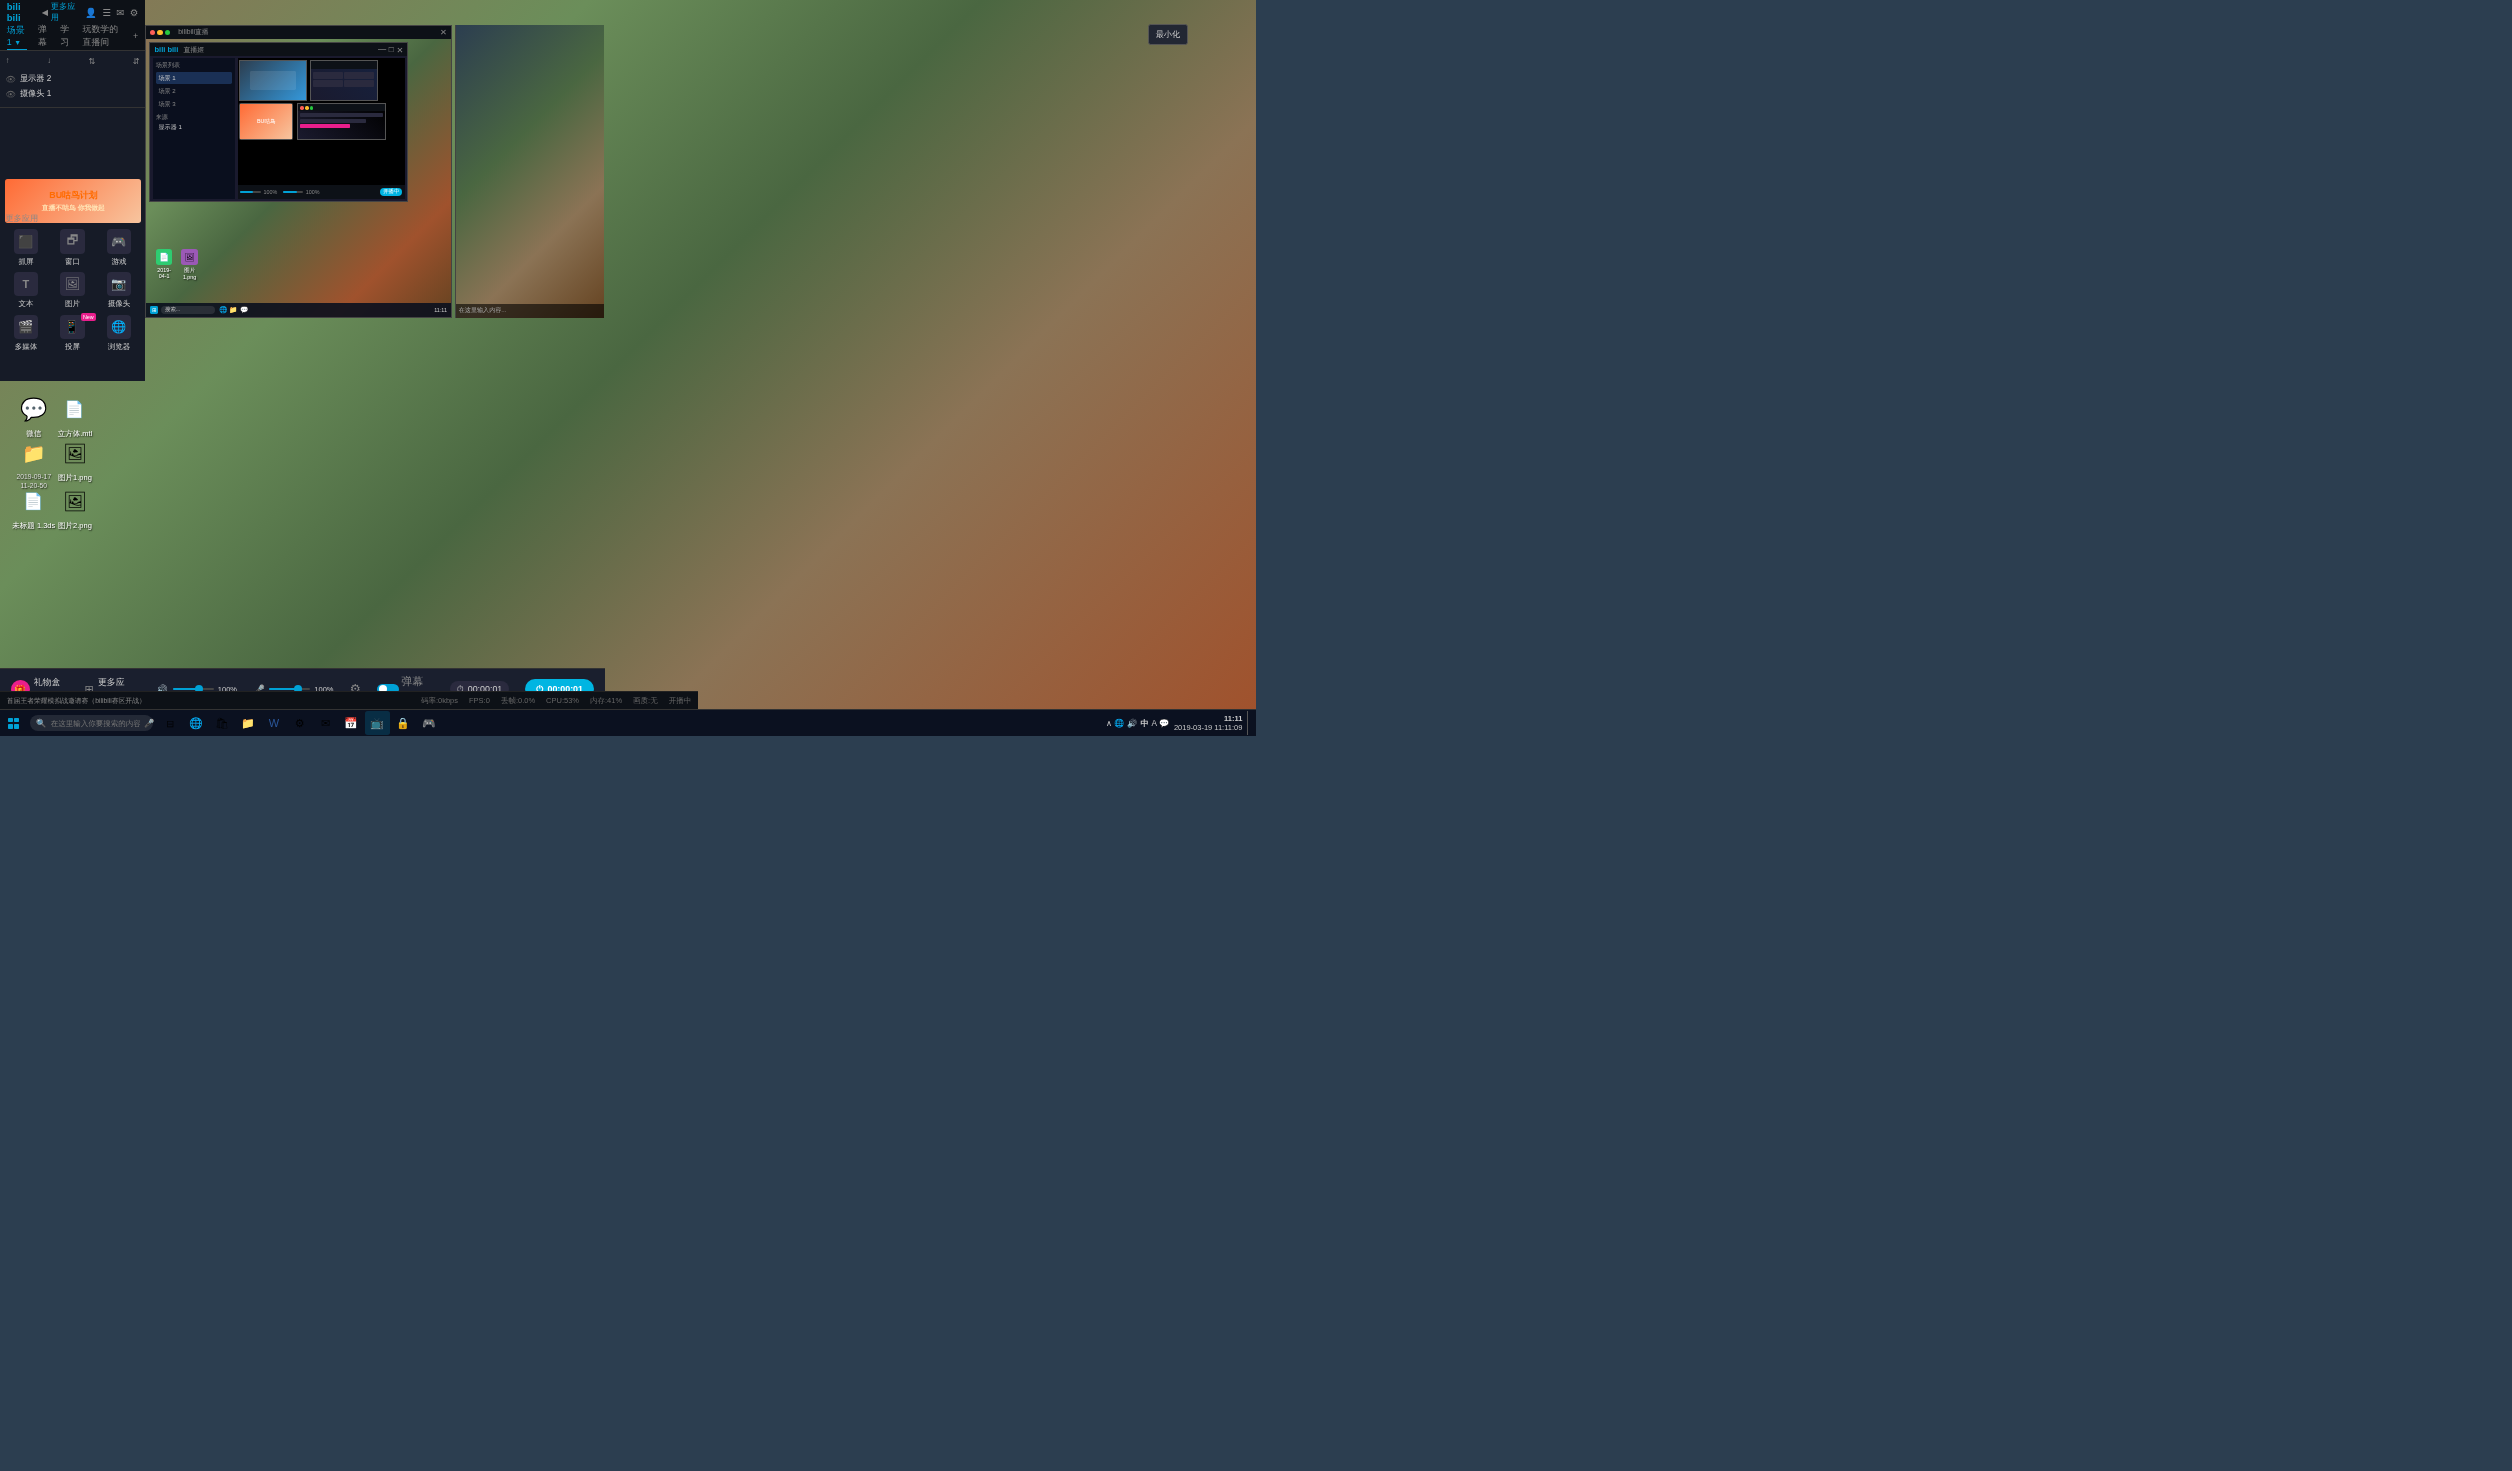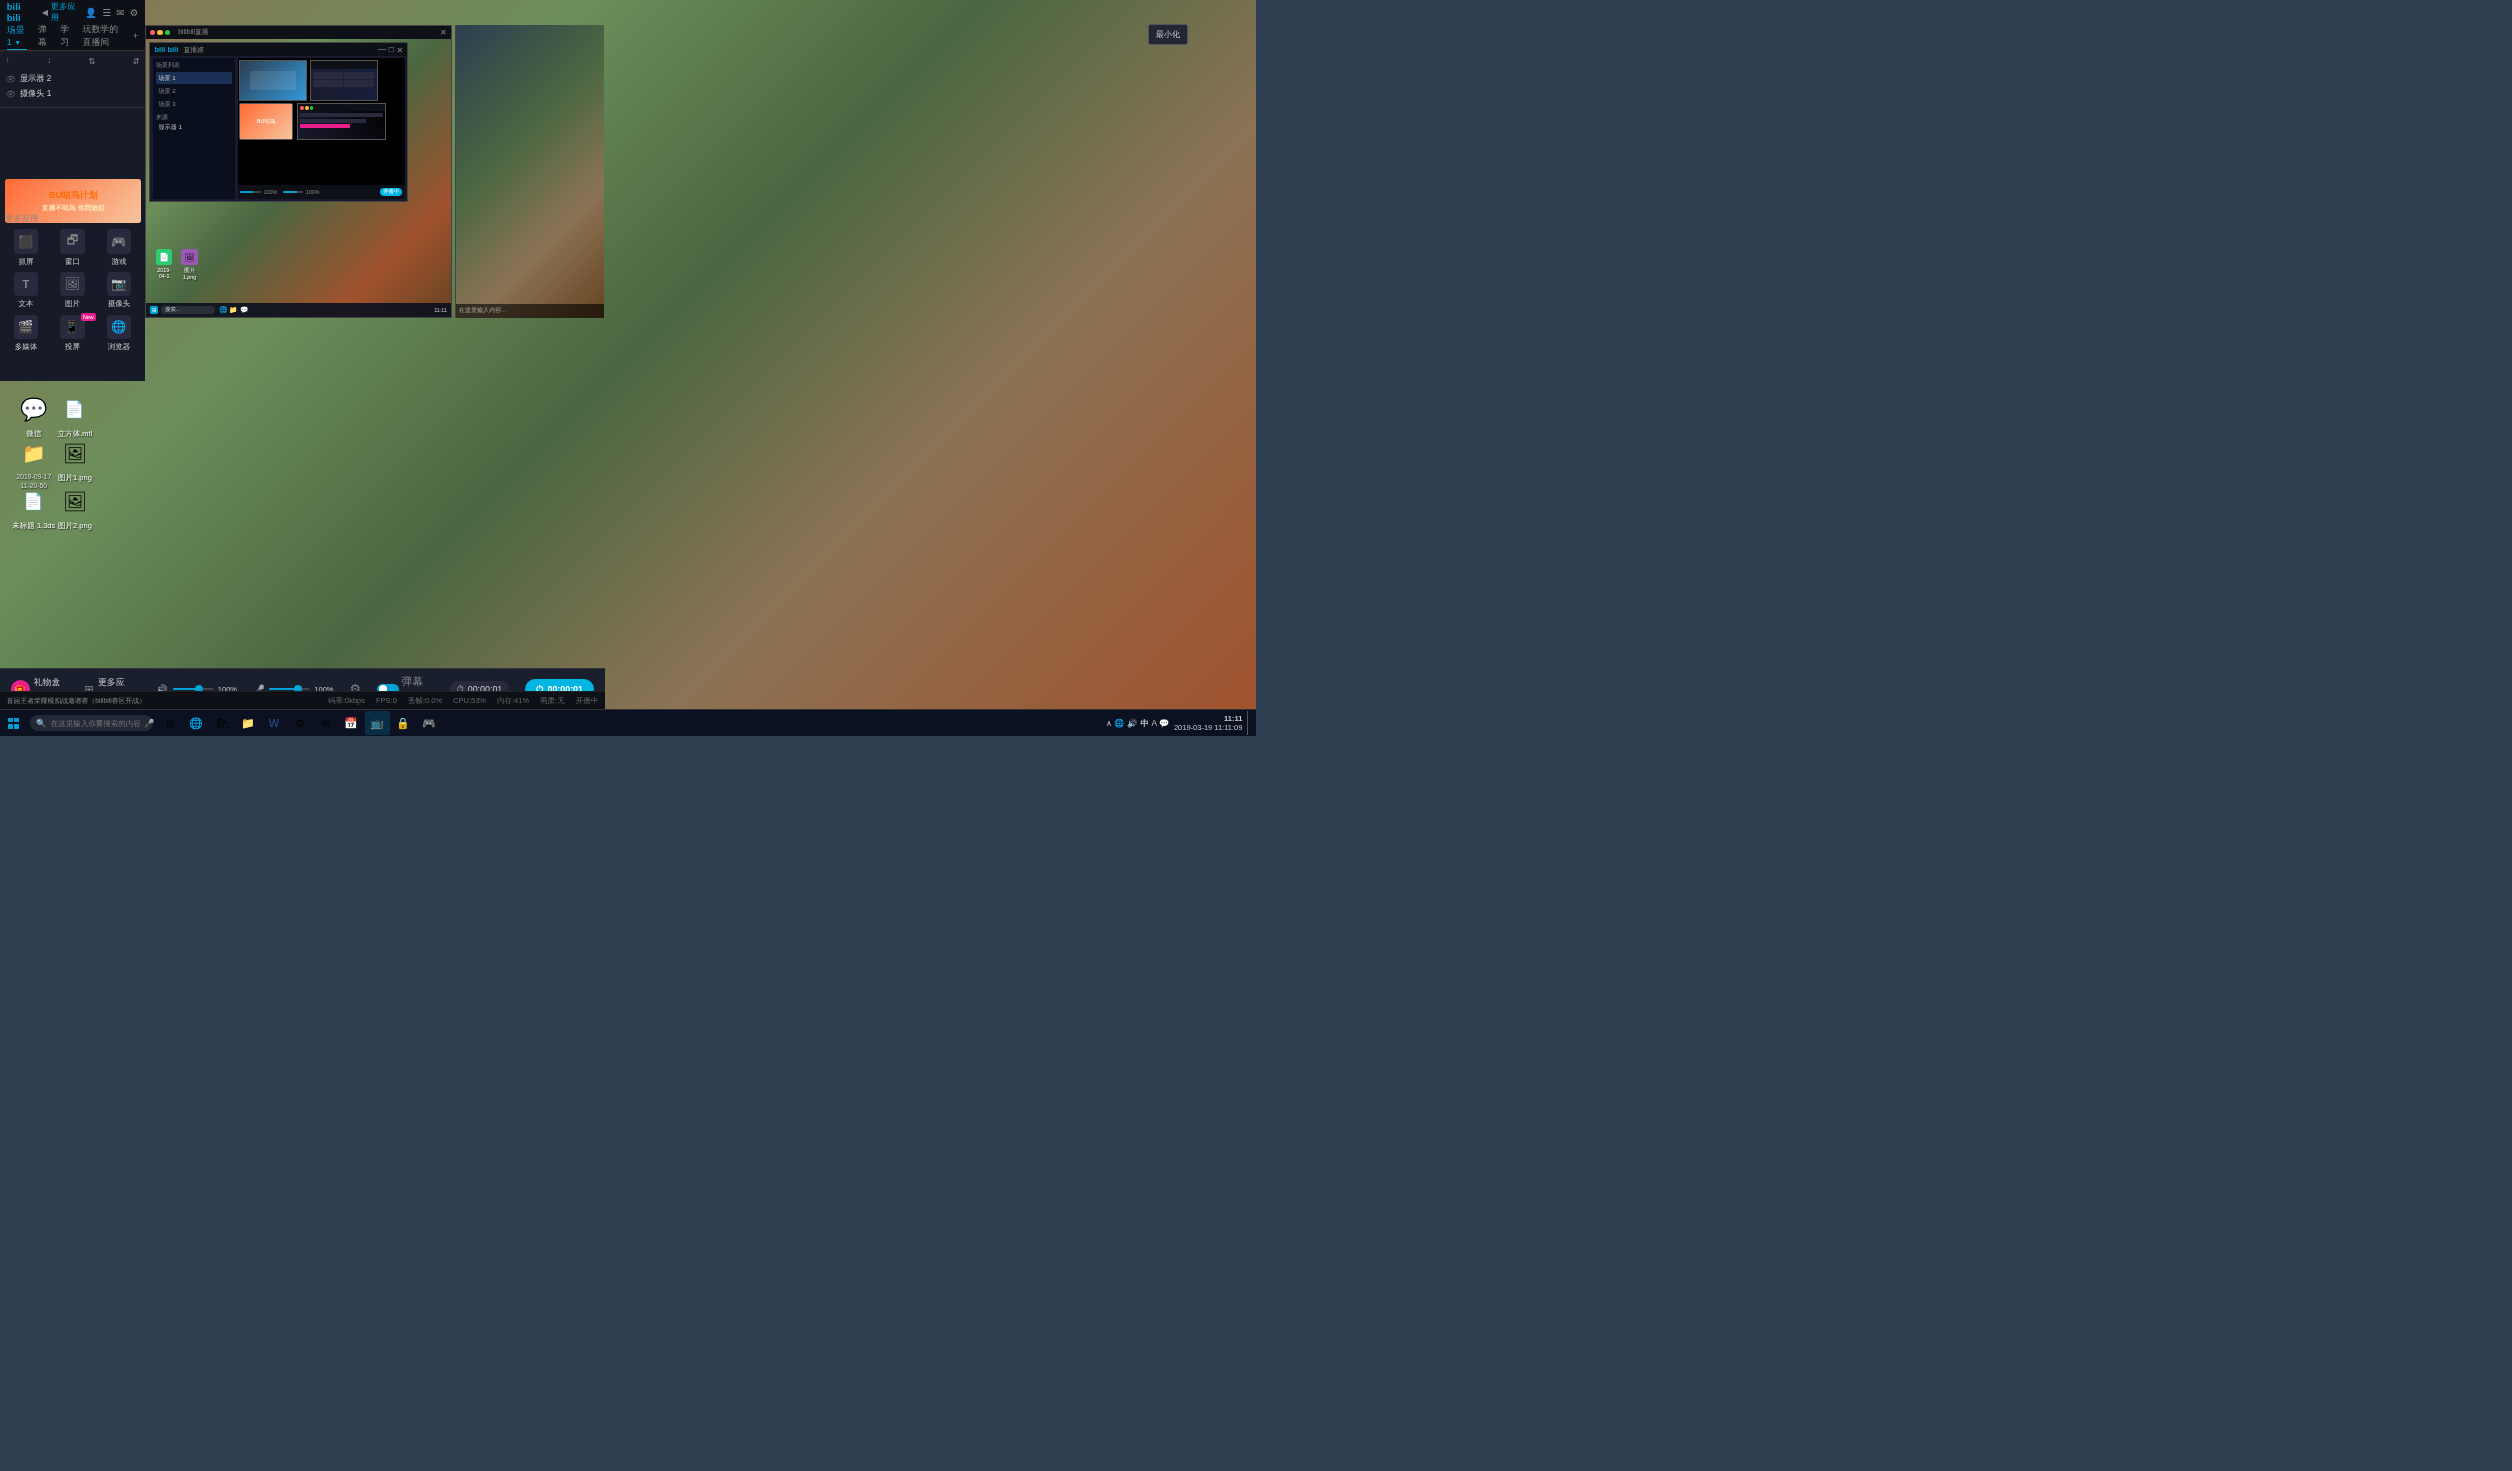--- a/index.html
+++ b/index.html
@@ -755,21 +755,21 @@
     <span>⏱</span>
     <span>00:00:01</span>
   </div>
 
   <div class="go-live-btn">
     <span>⏻</span>
     <span>00:00:01</span>
   </div>
 </div>
 
-<div class="status-bar" style="bottom:27px; top:auto; height:17.7px; width:605px;">
+<div class="status-bar" style="bottom:27px; top:auto; height:17.7px; width:698px;">
   <span style="font-size:6.8px; color:#888;">首届王者荣耀模拟战邀请赛（bilibili赛区开战）</span>
   <span style="margin-left:auto;">码率:0kbps</span>
   <span>FPS:0</span>
   <span>丢帧:0.0%</span>
   <span>CPU:53%</span>
   <span>内存:41%</span>
   <span>画质:无</span>
   <span>开播中</span>
 </div>
 

